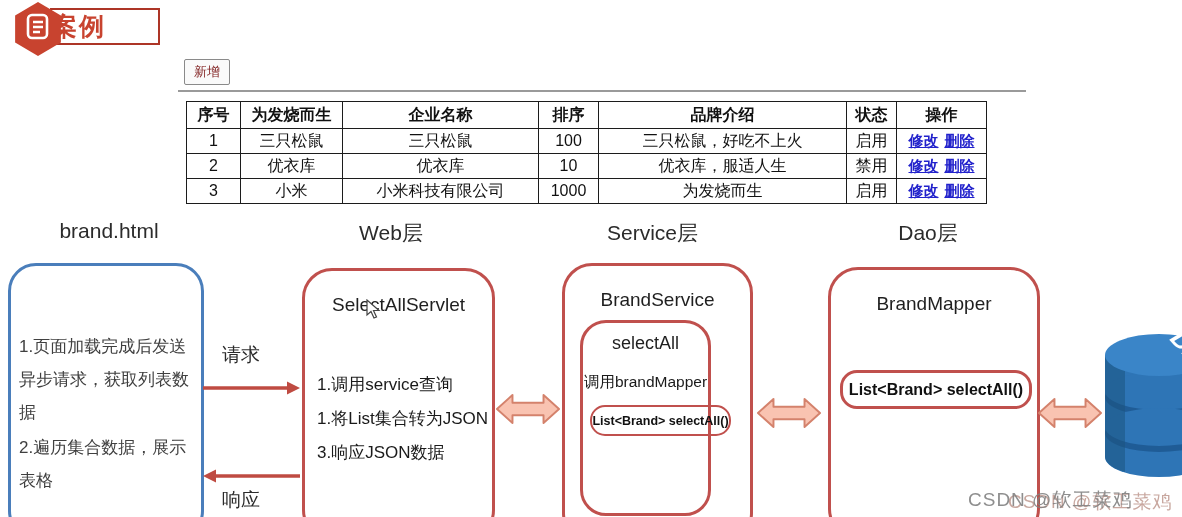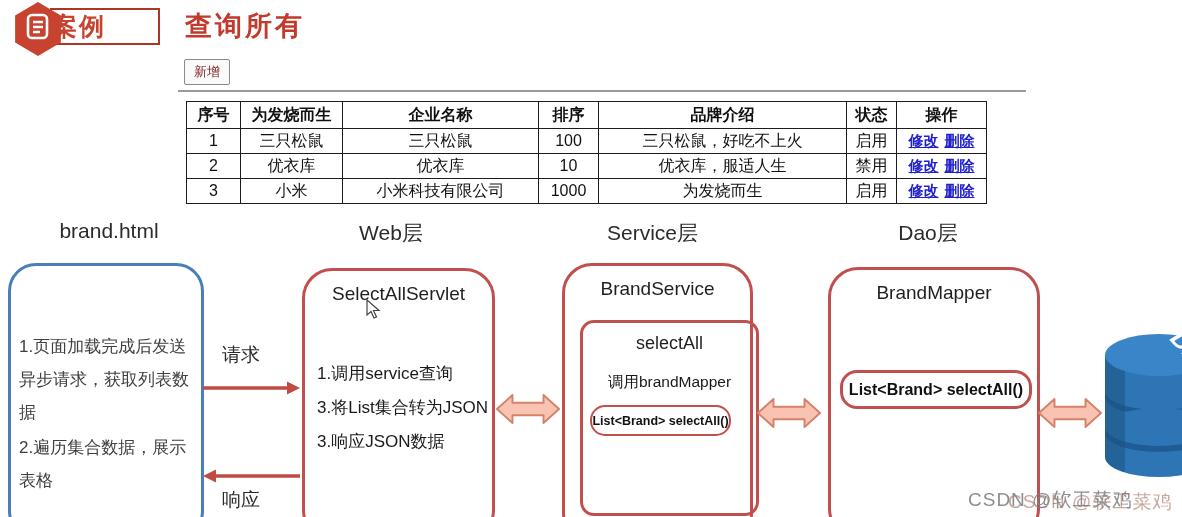--- a/index.html
+++ b/index.html
@@ -46,25 +46,25 @@
   
   .col-label { font-size:21px; color:#2b2b2b; text-align:center; }
 
   
   .rbox { border:3px solid #c0504d; border-radius:30px; background:#fff; }
   .client-box { left:8px; top:263px; width:196px; height:276px; border:3px solid #4a7ebb; border-radius:28px; }
   .client-text { padding:64px 10px 0 8px; font-size:17px; line-height:33px; color:#404040; }
   .client-text p { margin-bottom:2px; }
 
   .web-box { left:302px; top:268px; width:193px; height:272px; }
-  .box-title { text-align:center; font-size:19px; color:#1f1f1f; padding-top:12px; }
+  .box-title { text-align:center; font-size:19px; color:#1f1f1f; padding-top:23px; }
   .web-steps { padding:52px 6px 0 12px; font-size:17px; line-height:34px; color:#1a1a1a; white-space:nowrap; }
 
   .service-box { left:562px; top:263px; width:191px; height:280px; }
-  .select-all-box { left:15px; top:54px; width:179px; height:196px; border:3px solid #c0504d; border-radius:14px; position:absolute; }
+  .select-all-box { left:15px; top:54px; width:131px; height:196px; border:3px solid #c0504d; border-radius:26px; position:absolute; }
   .select-all-title { text-align:center; font-size:18px; padding-top:10px; color:#1f1f1f; }
   .call-mapper { text-align:center; font-size:15.5px; padding-top:18px; color:#1a1a1a; }
   .sig-box-small {
     left:7px; top:82px; width:141px; height:31px; border:2.5px solid #c0504d; border-radius:15px;
     position:absolute; display:flex; align-items:center; justify-content:center;
     font-size:12.5px; font-weight:bold; color:#111; white-space:nowrap;
   }
   .dao-box { left:828px; top:267px; width:212px; height:272px; }
   .sig-box-large {
     left:9px; top:100px; width:192px; height:39px; border:3px solid #c0504d; border-radius:17px;
@@ -88,21 +88,20 @@
         <rect x="3" y="2" width="19" height="23" rx="4" stroke="#ffffff" stroke-width="2.6"></rect>
         <line x1="8" y1="9" x2="18" y2="9" stroke="#ffffff" stroke-width="2.4"></line>
         <line x1="8" y1="14" x2="18" y2="14" stroke="#ffffff" stroke-width="2.4"></line>
         <line x1="8" y1="19" x2="15" y2="19" stroke="#ffffff" stroke-width="2.4"></line>
       </svg>
     </span>
   </div>
   <div class="abs badge-label-box">
     <span class="badge-label">案例</span>
   </div>
-  <div class="abs page-title">查询所有</div>
 
   <button class="abs add-btn">新增</button>
   <div class="abs divider"></div>
 
   <table class="brand abs">
     <thead>
       <tr>
         <th class="c0">序号</th>
         <th class="c1">为发烧而生</th>
         <th class="c2">企业名称</th>
@@ -173,21 +172,21 @@
       <line x1="97" y1="8" x2="12" y2="8" stroke="#bf4b42" stroke-width="3.6"></line>
       <polygon points="13,1.5 0,8 13,14.5" fill="#bf4b42"></polygon>
     </svg>
   </div>
   <div class="abs flow-label" style="left:222px; top:487px;">响应</div>
 
   <div class="abs rbox web-box">
     <div class="box-title">SelectAllServlet</div>
     <div class="web-steps">
       <div>1.调用service查询</div>
-      <div>3.将List集合转为JSON</div>
+      <div>1.将List集合转为JSON</div>
       <div>3.响应JSON数据</div>
     </div>
   </div>
   <div class="abs" style="left:366px; top:299px;">
     <svg width="15" height="21" viewBox="0 0 15 21">
       <path d="M1,1 L1,16 L5,12.5 L8,19 L10.5,18 L7.5,11.5 L13,11.5 Z" fill="#ffffff" stroke="#444444" stroke-width="1.2"></path>
     </svg>
   </div>
 
   <div class="abs" style="left:496px; top:390px;">

